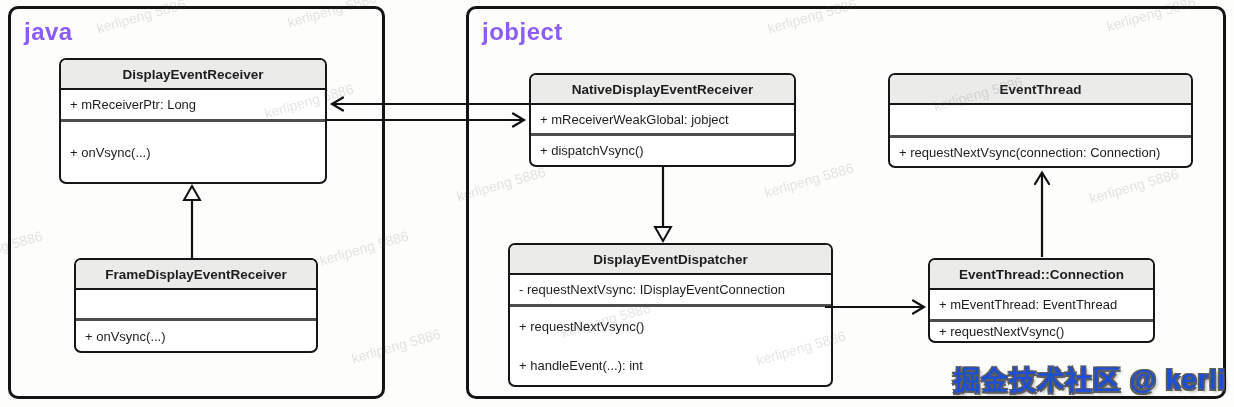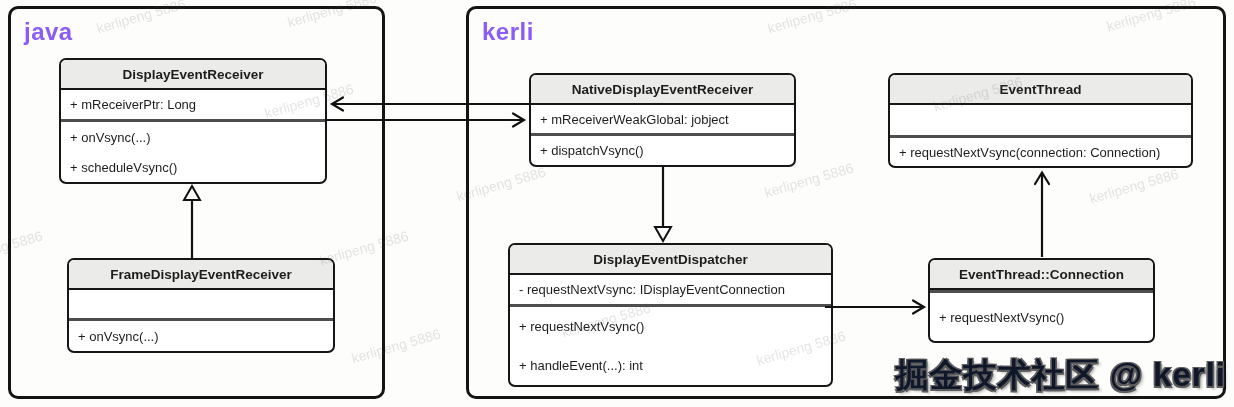--- a/index.html
+++ b/index.html
@@ -33,52 +33,51 @@
   .arrows{position:absolute;left:0;top:0;z-index:5;pointer-events:none;}
   .arrows .ln{stroke:#111;stroke-width:2.2;fill:none;}
   .arrows .head{stroke:#111;stroke-width:2.2;fill:none;stroke-linecap:round;}
   .arrows .tri{stroke:#111;stroke-width:2;fill:#ffffff;stroke-linejoin:miter;}
   
   .wm{
     position:absolute;z-index:4;font-size:14px;color:rgba(90,90,90,.16);
     transform:rotate(-16deg);white-space:nowrap;pointer-events:none;
   }
   .badge{
-    position:absolute;z-index:6;right:8px;bottom:9px;font-size:33px;font-weight:600;
-    color:#0f172a;letter-spacing:1px;white-space:nowrap;
+    position:absolute;z-index:6;right:8px;bottom:9px;font-size:27px;font-weight:600;
+    color:#1d4ed8;letter-spacing:1px;white-space:nowrap;
     text-shadow:-1.5px -1.5px 0 #5c5c5c,1.5px -1.5px 0 #5c5c5c,
                 -1.5px 1.5px 0 #5c5c5c,1.5px 1.5px 0 #5c5c5c,
                  3px 3px 3px rgba(0,0,0,.30);
   }
 </style>
 </head>
 <body>
 
 <div class="stage">
 
   <div class="pkg" style="left:8px;top:6px;width:377px;height:393px">
     <div class="pkg-label">java</div>
   </div>
 
   <div class="pkg" style="left:466px;top:6px;width:760px;height:393px">
-    <div class="pkg-label">kerli</div>
+    <div class="pkg-label">jobject</div>
   </div>
 
   <div class="uml-class" style="left:59px;top:58px;width:268px;height:126px">
     <div class="uml-head">DisplayEventReceiver</div>
     <div class="uml-attrs" style="height:29px">
       <div class="uml-row">+ mReceiverPtr: Long</div>
     </div>
     <div class="uml-methods">
       <div class="uml-row">+ onVsync(...)</div>
-      <div class="uml-row">+ scheduleVsync()</div>
     </div>
   </div>
 
-  <div class="uml-class" style="left:67px;top:258px;width:268px;height:95px">
+  <div class="uml-class" style="left:74px;top:258px;width:244px;height:95px">
     <div class="uml-head">FrameDisplayEventReceiver</div>
     <div class="uml-attrs" style="height:28px"></div>
     <div class="uml-methods">
       <div class="uml-row">+ onVsync(...)</div>
     </div>
   </div>
 
   <div class="uml-class" style="left:529px;top:73px;width:267px;height:94px">
     <div class="uml-head">NativeDisplayEventReceiver</div>
     <div class="uml-attrs" style="height:28px">
@@ -103,20 +102,23 @@
       <div class="uml-row">- requestNextVsync: IDisplayEventConnection</div>
     </div>
     <div class="uml-methods">
       <div class="uml-row">+ requestNextVsync()</div>
       <div class="uml-row">+ handleEvent(...): int</div>
     </div>
   </div>
 
   <div class="uml-class" style="left:928px;top:258px;width:227px;height:85px">
     <div class="uml-head">EventThread::Connection</div>
+    <div class="uml-attrs" style="height:29px">
+      <div class="uml-row">+ mEventThread: EventThread</div>
+    </div>
     <div class="uml-methods">
       <div class="uml-row">+ requestNextVsync()</div>
     </div>
   </div>
 
   <svg class="arrows" width="1234" height="407" viewBox="0 0 1234 407">
 
     <g>
       <path class="ln" d="M529,104 L332,104"></path>
       <polyline class="head" points="343,97.5 332,104 343,110.5"></polyline>

